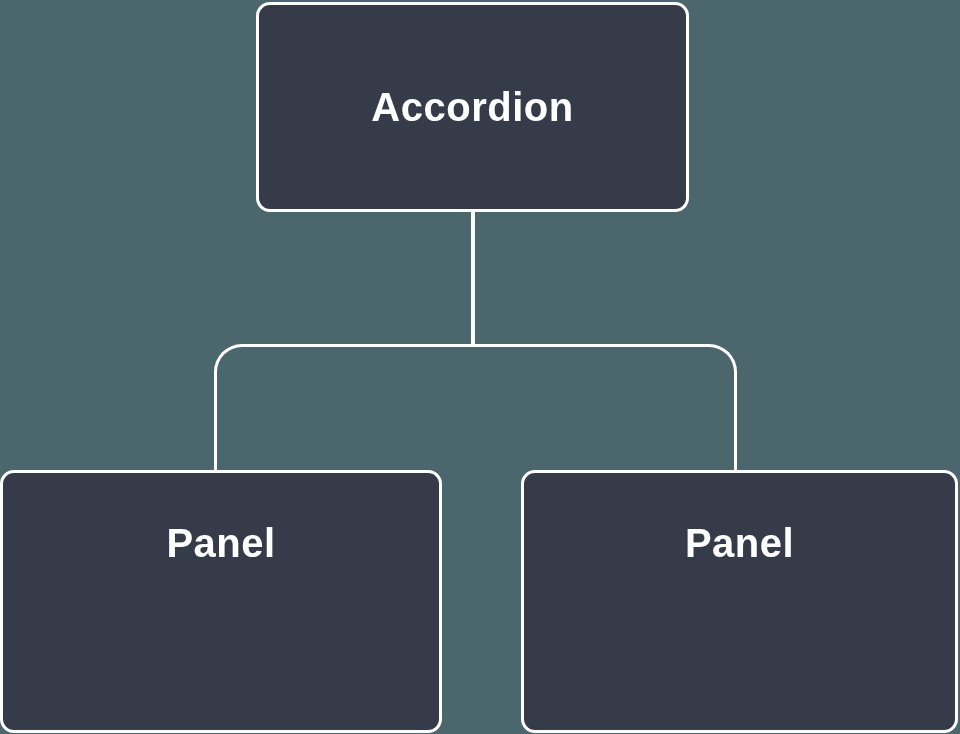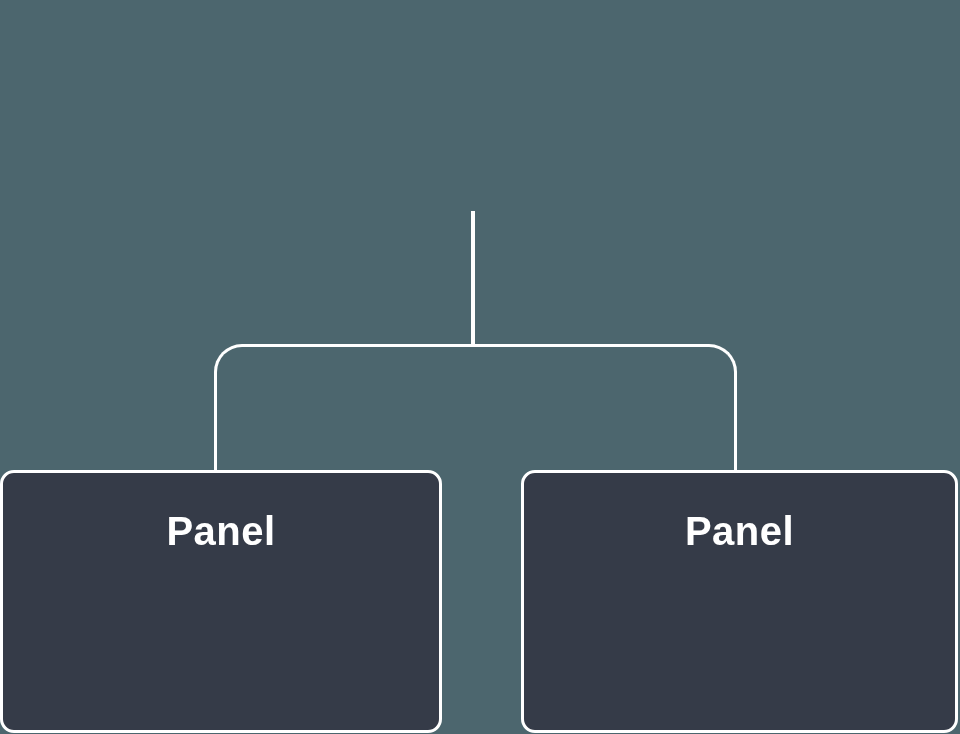--- a/index.html
+++ b/index.html
@@ -15,40 +15,43 @@
   .node{
     position:absolute;background:var(--card);
     border:3.5px solid var(--line);border-radius:14px;
   }
   .node-root{left:256px;top:2px;width:433px;height:210px;
     display:flex;align-items:center;justify-content:center;}
   .node-label{
     color:var(--text);font-size:40px;font-weight:600;letter-spacing:.5px;
   }
   .panel-label{
-    position:absolute;left:0;right:0;top:34px;text-align:center;line-height:1.2;
+    position:absolute;left:0;right:0;top:46px;text-align:center;line-height:1.2;
   }
 
   .stem{position:absolute;left:471px;top:211px;width:4px;height:136px;background:var(--line);}
   .branch{
     position:absolute;left:214px;top:344px;width:523px;height:126px;
     border-top:3.5px solid var(--line);
     border-left:3.5px solid var(--line);
     border-right:3.5px solid var(--line);
     border-radius:28px 28px 0 0;
   }
 
   .node-panel-left{left:0px;top:470px;width:442px;height:263px;}
   .node-panel-right{left:521px;top:470px;width:437px;height:263px;}
 </style>
 </head>
 <body>
 
 <div class="stage">
 
+  <div class="node node-root">
+    <span class="node-label">Accordion</span>
+  </div>
 
   <div class="stem"></div>
   <div class="branch"></div>
 
   <div class="node node-panel-left">
     <span class="node-label panel-label">Panel</span>
 
   </div>
 
   <div class="node node-panel-right">

